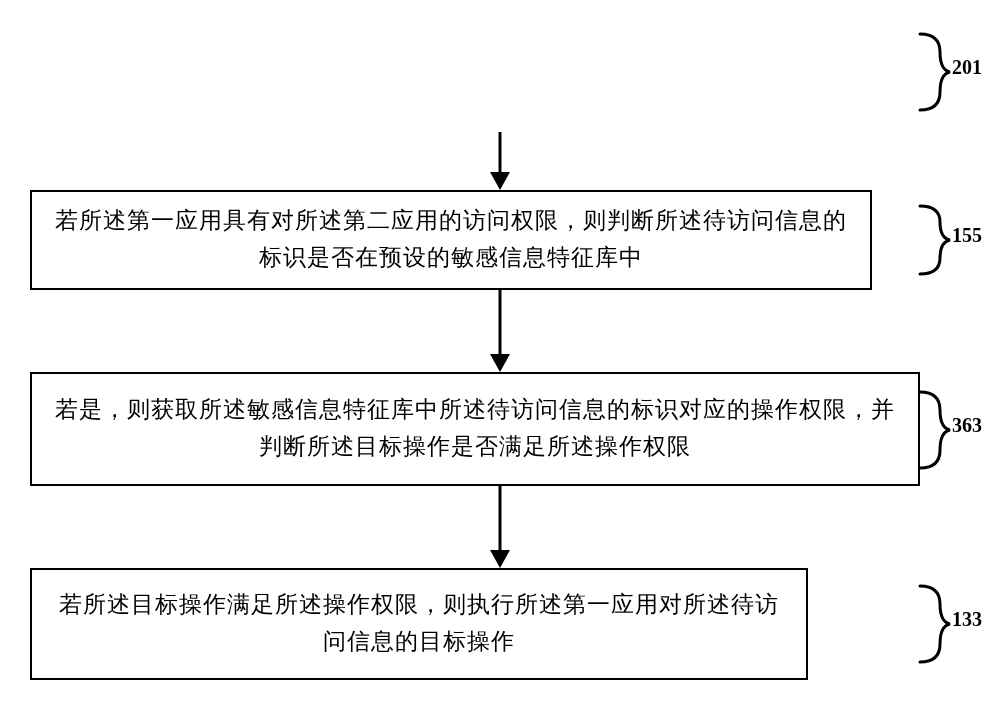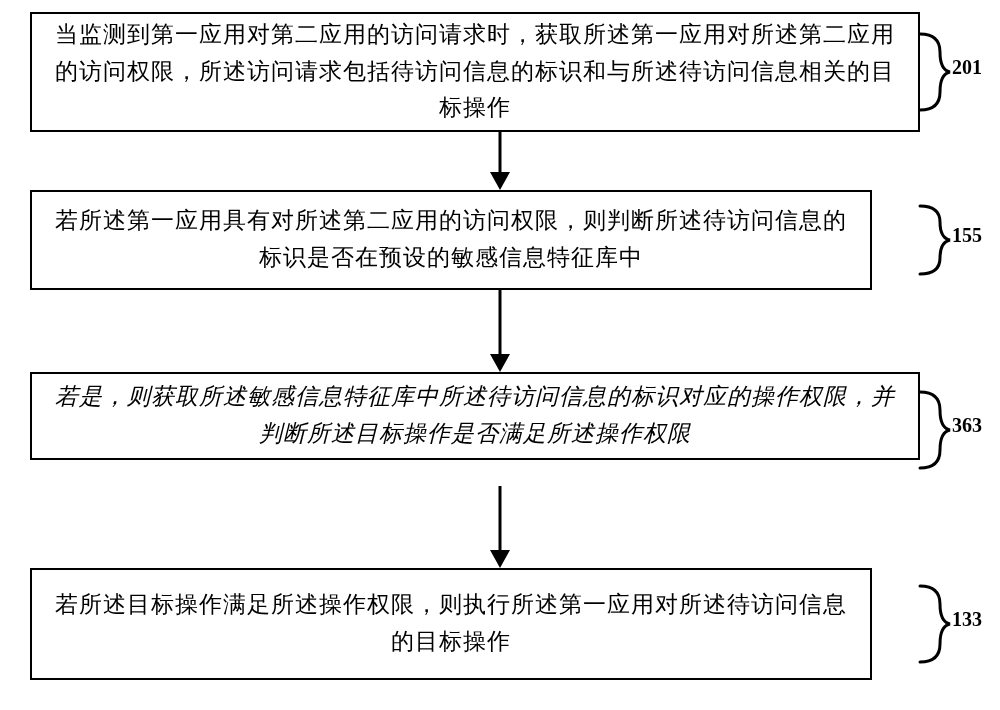--- a/index.html
+++ b/index.html
@@ -48,23 +48,20 @@
     position: absolute;
     width: 32px;
   }
   .brace svg { display: block; }
 </style>
 </head>
 <body>
 
 <div class="canvas">
 
-  <div class="step-box" style="left:30px; top:12px; width:890px; height:120px;">
-    <div class="step-text">当监测到第一应用对第二应用的访问请求时，获取所述第一应用对所述第二应用的访问权限，所述访问请求包括待访问信息的标识和与所述待访问信息相关的目标操作</div>
-  </div>
   <div class="brace" style="left:918px; top:32px; height:80px;">
     <svg width="34" height="80" viewBox="0 0 34 80">
       <path d="M2 2 Q22 2 22 20 Q22 38 32 40 Q22 42 22 60 Q22 78 2 78" fill="none" stroke="#000" stroke-width="3" stroke-linecap="round"></path>
     </svg>
   </div>
   <div class="step-number" style="left:952px; top:56px;">201</div>
 
   <div class="connector" style="top:132px;">
     <svg width="32" height="60" viewBox="0 0 32 60">
       <line x1="16" y1="0" x2="16" y2="44" stroke="#000" stroke-width="3"></line>
@@ -82,38 +79,38 @@
   </div>
   <div class="step-number" style="left:952px; top:224px;">155</div>
 
   <div class="connector" style="top:290px;">
     <svg width="32" height="84" viewBox="0 0 32 84">
       <line x1="16" y1="0" x2="16" y2="68" stroke="#000" stroke-width="3"></line>
       <polygon points="16,82 6,64 26,64" fill="#000"></polygon>
     </svg>
   </div>
 
-  <div class="step-box" style="left:30px; top:372px; width:890px; height:88px;font-style:italic;">
+  <div class="step-box" style="left:30px; top:372px; width:890px; height:114px;">
     <div class="step-text">若是，则获取所述敏感信息特征库中所述待访问信息的标识对应的操作权限，并判断所述目标操作是否满足所述操作权限</div>
   </div>
   <div class="brace" style="left:918px; top:390px; height:80px;">
     <svg width="34" height="80" viewBox="0 0 34 80">
       <path d="M2 2 Q22 2 22 20 Q22 38 32 40 Q22 42 22 60 Q22 78 2 78" fill="none" stroke="#000" stroke-width="3" stroke-linecap="round"></path>
     </svg>
   </div>
   <div class="step-number" style="left:952px; top:414px;">363</div>
 
   <div class="connector" style="top:486px;">
     <svg width="32" height="84" viewBox="0 0 32 84">
       <line x1="16" y1="0" x2="16" y2="68" stroke="#000" stroke-width="3"></line>
       <polygon points="16,82 6,64 26,64" fill="#000"></polygon>
     </svg>
   </div>
 
-  <div class="step-box" style="left:30px; top:568px; width:842px; height:112px;">
+  <div class="step-box" style="left:30px; top:568px; width:778px; height:112px;">
     <div class="step-text">若所述目标操作满足所述操作权限，则执行所述第一应用对所述待访问信息的目标操作</div>
   </div>
   <div class="brace" style="left:918px; top:584px; height:80px;">
     <svg width="34" height="80" viewBox="0 0 34 80">
       <path d="M2 2 Q22 2 22 20 Q22 38 32 40 Q22 42 22 60 Q22 78 2 78" fill="none" stroke="#000" stroke-width="3" stroke-linecap="round"></path>
     </svg>
   </div>
   <div class="step-number" style="left:952px; top:608px;">133</div>
 
 </div>

